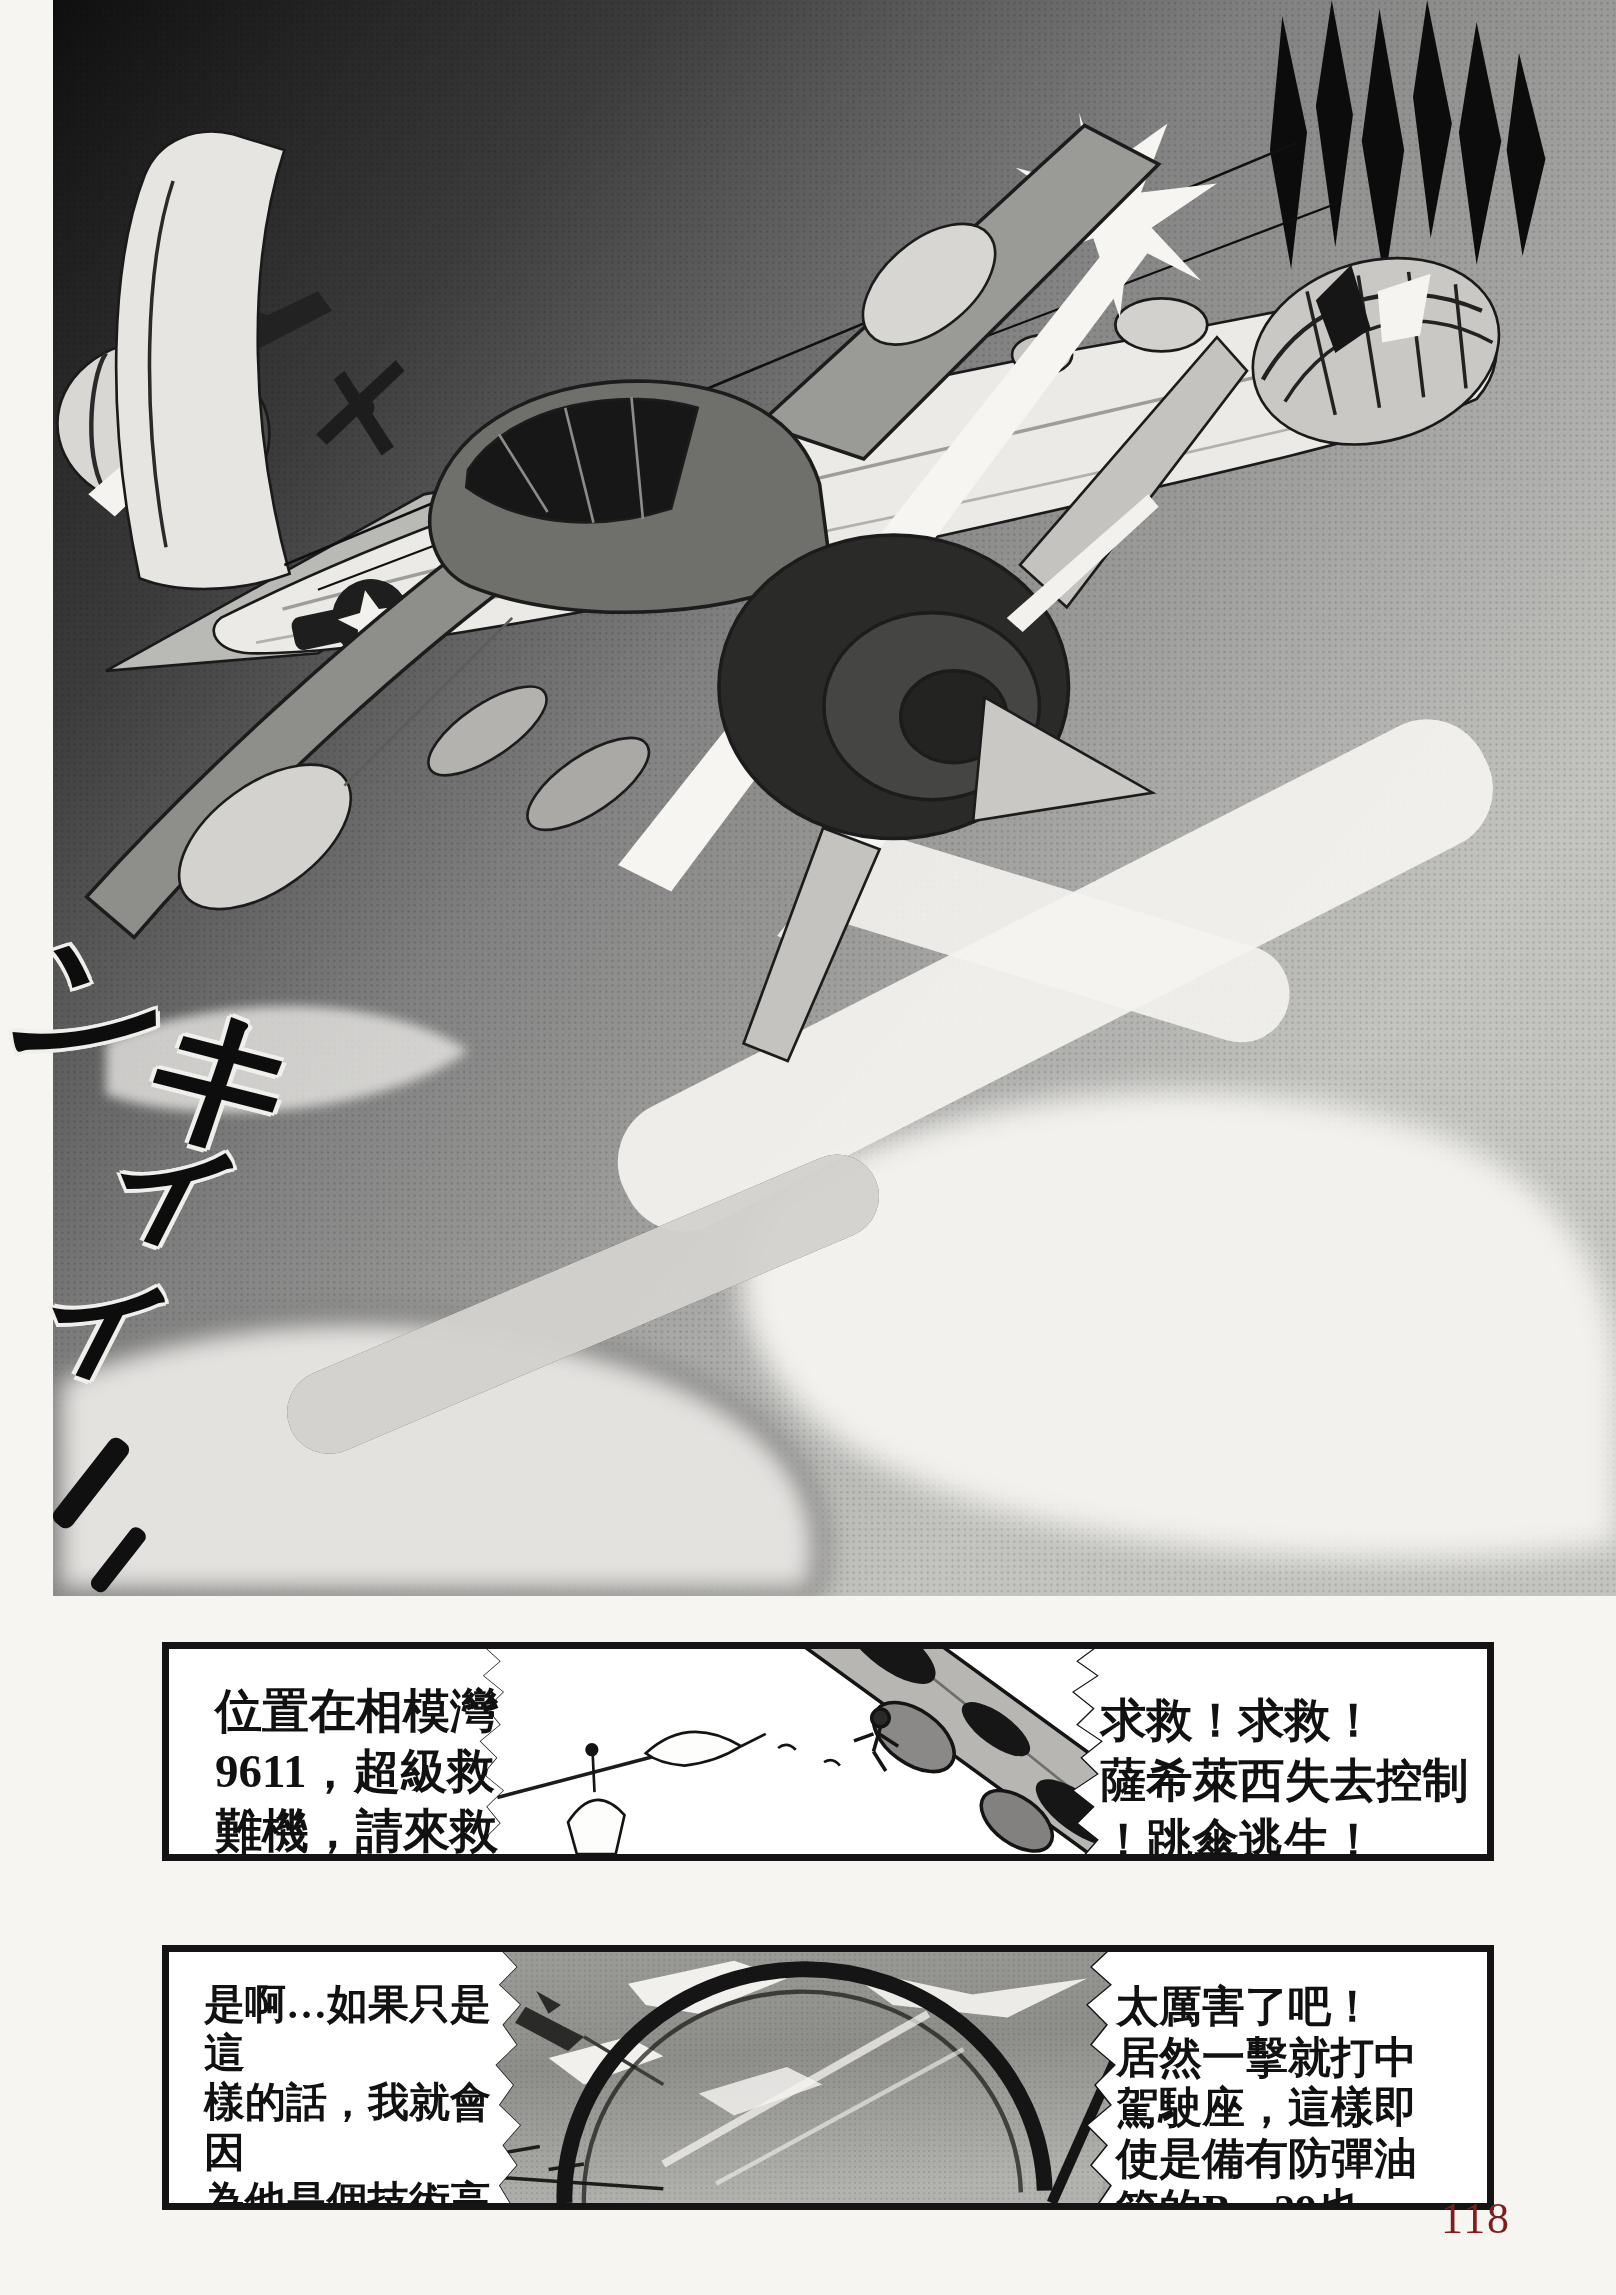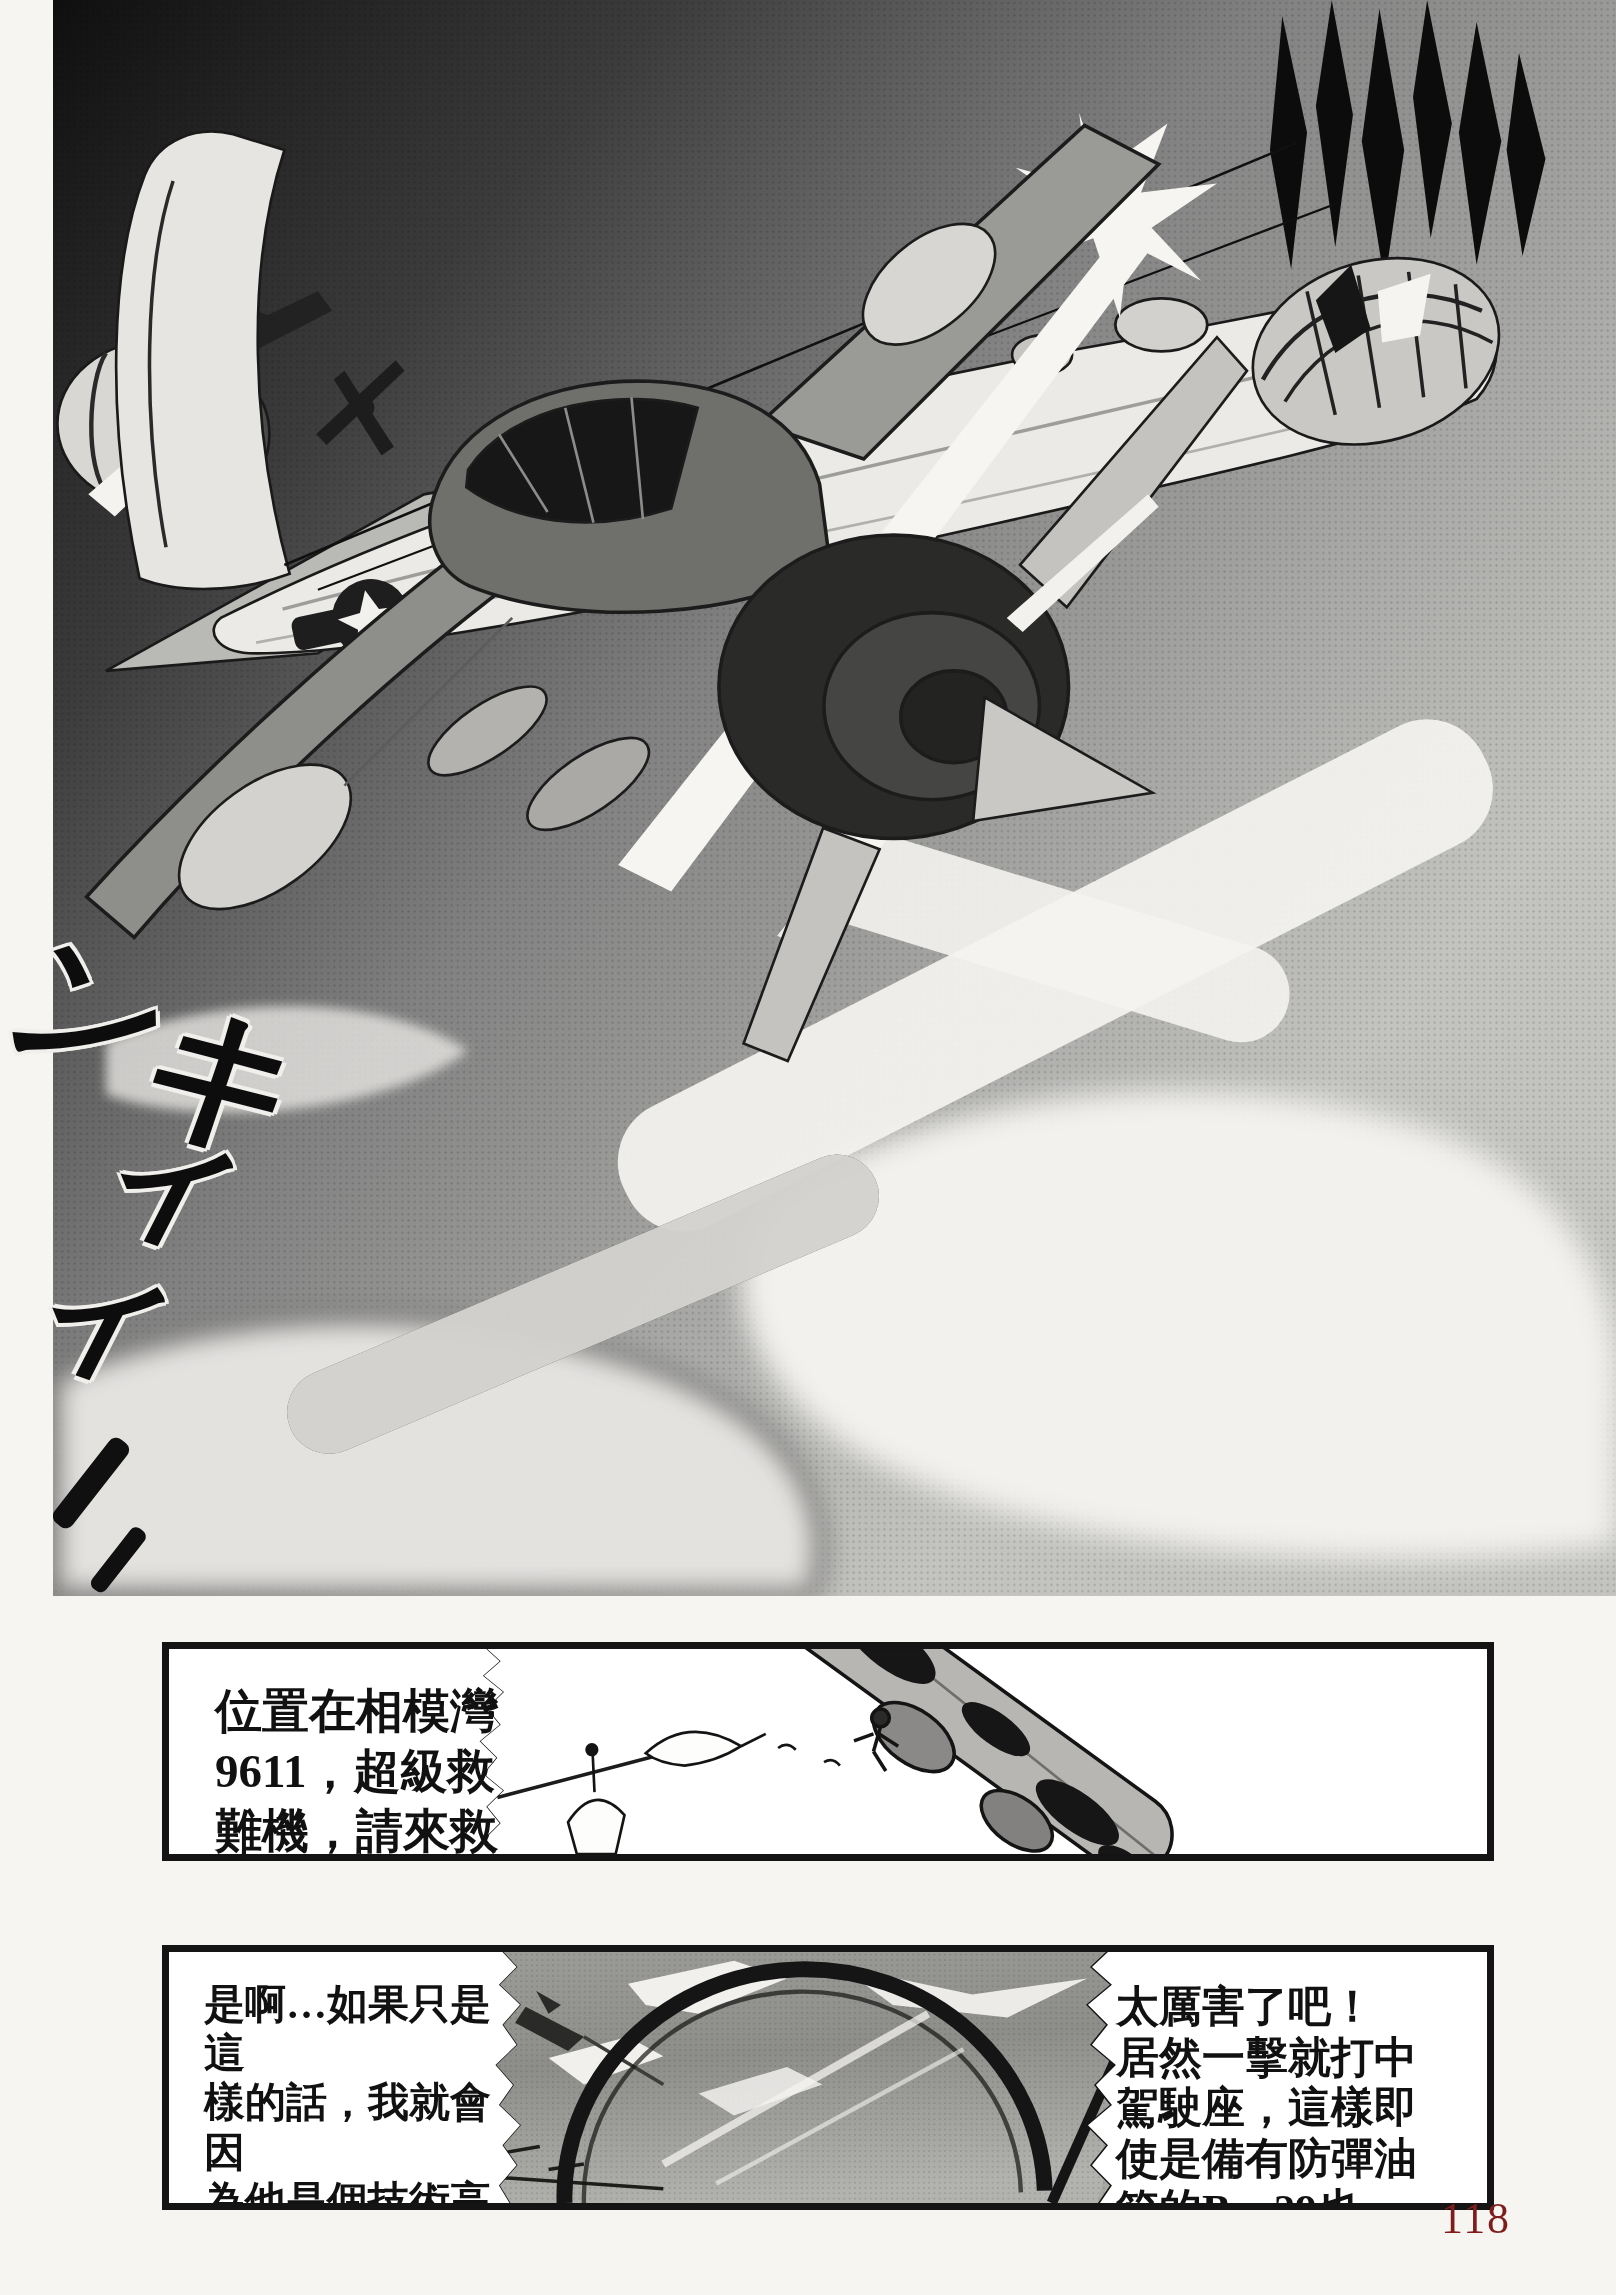--- a/index.html
+++ b/index.html
@@ -261,20 +261,26 @@
       </g>
     </svg>
 
     <div class="tear-wrap tear-left speech-m-left">
       <div class="tear-box"></div>
       <div class="speech">位置在相模灣
 9611，超級救
 難機，請來救
 我們。</div>
     </div>
+    <div class="tear-wrap tear-right speech-m-right">
+      <div class="tear-box"></div>
+      <div class="speech">求救！求救！
+薩希萊西失去控制
+！跳傘逃生！</div>
+    </div>
   </div>
 
   <div class="panel panel-bottom">
     <svg class="art" viewBox="0 0 1493 284" preserveAspectRatio="none">
       <defs>
         <linearGradient id="sky2" x1="0" y1="0" x2="0.4" y2="1">
           <stop offset="0" stop-color="#9e9e9b"></stop>
           <stop offset="0.5" stop-color="#8d8d8a"></stop>
           <stop offset="1" stop-color="#b2b2af"></stop>
         </linearGradient>

